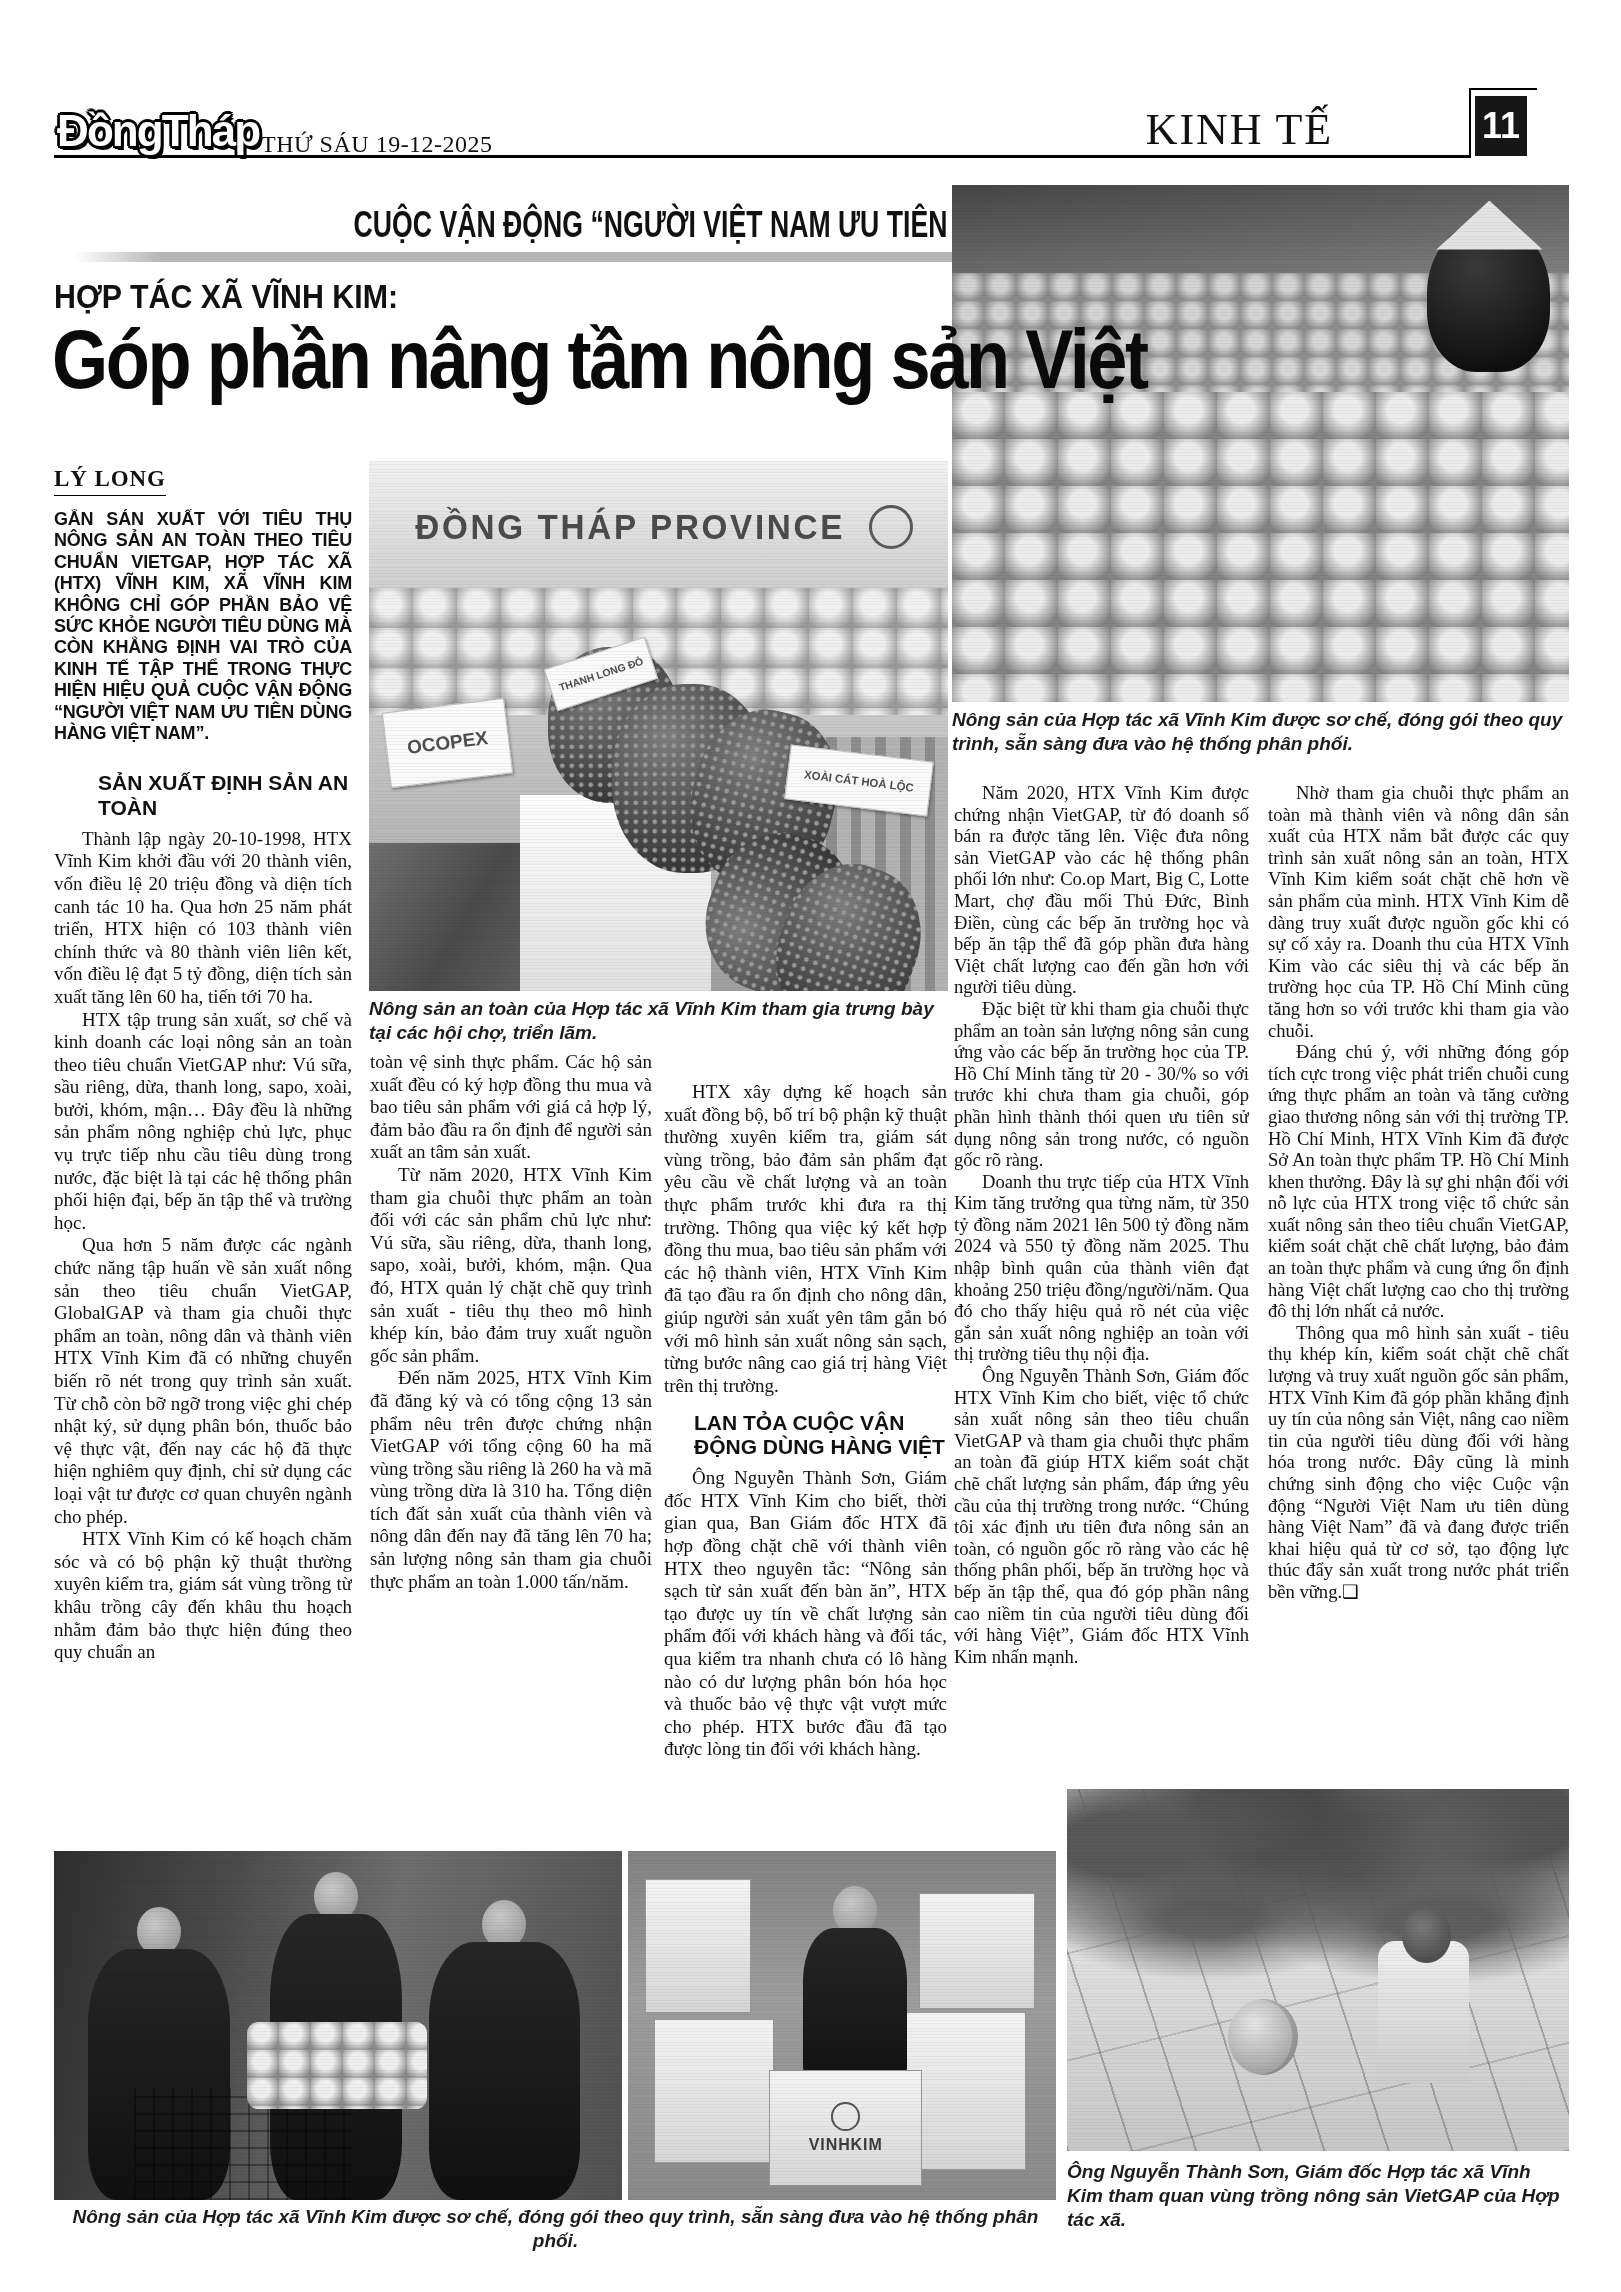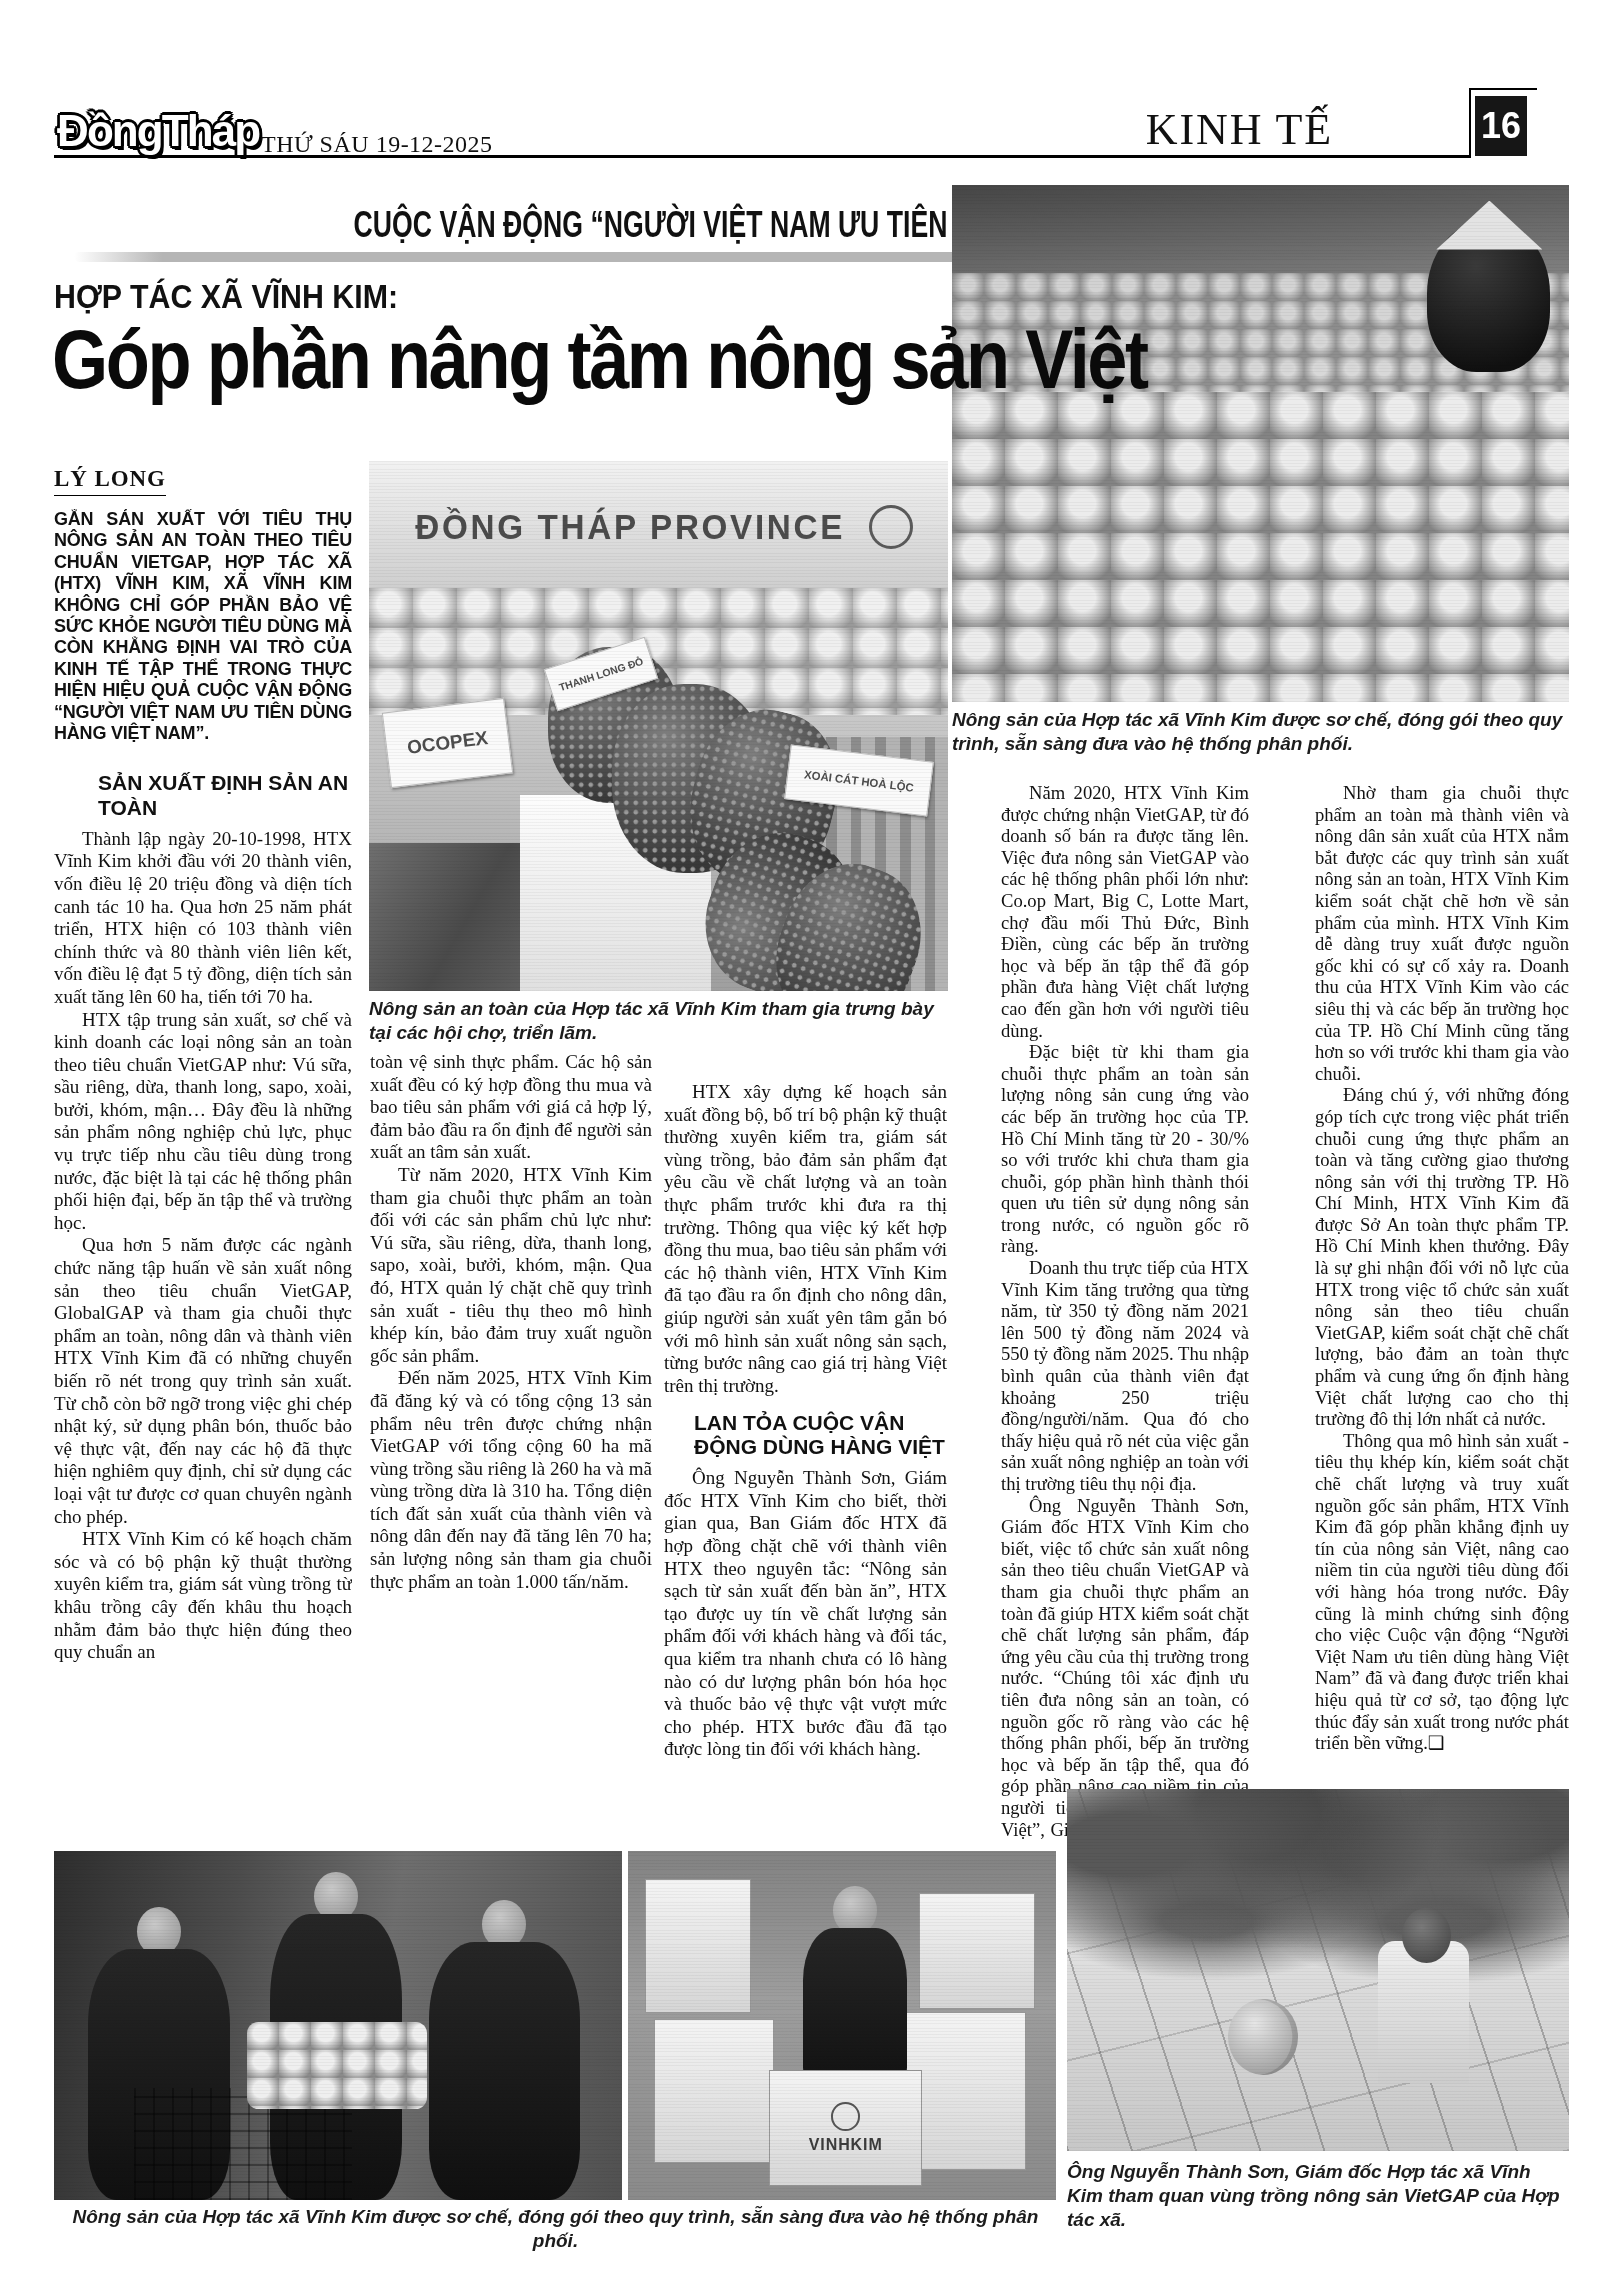--- a/index.html
+++ b/index.html
@@ -35,21 +35,21 @@
   .byline{position:absolute;left:54px;top:466px;font-family:"Liberation Serif",serif;font-weight:700;
     font-size:23px;letter-spacing:0.9px;border-bottom:1.9px solid #000;padding-bottom:2.8px;}
   
   .col{position:absolute;overflow:hidden;text-align:justify;}
   .lead{font-family:"Liberation Sans",sans-serif;font-weight:700;font-size:18px;
     line-height:21.4px;text-align:justify;letter-spacing:-0.2px;margin:0 0 26.5px 0;}
   .subhead{font-family:"Liberation Sans",sans-serif;font-weight:800;font-size:21px;
     line-height:24.6px;margin:5.7px 0 7.6px 44px;text-align:left;}
   .subhead.s2{margin:13.2px 0 7.6px 30px;}
   .body-p{margin:0;font-size:19px;line-height:22.6px;}
-  .c45 .body-p{font-size:18.6px;line-height:21.6px;margin-left:47px;}
+  .c45 .body-p{font-size:18.6px;line-height:21.6px;}
   .indent{text-indent:28px;}
   #col1{left:54px;top:509px;width:298px;height:1338px;}
   #col2{left:370px;top:1051px;width:282px;height:757px;}
   #col3{left:664px;top:1081px;width:283px;height:763px;}
   #col4{left:954px;top:782px;width:295px;height:1058px;}
   #col5{left:1268px;top:782px;width:301px;height:1033px;}
   
   .caption{position:absolute;font-family:"Liberation Sans",sans-serif;font-weight:700;
     font-style:italic;font-size:19px;line-height:24px;color:#1c1c1c;text-align:left;}
   
@@ -138,21 +138,21 @@
 </style>
 </head>
 <body>
 
 <div class="page">
 
   <div class="masthead">ĐồngTháp</div>
   <div class="dateline">THỨ SÁU 19-12-2025</div>
   <div class="section">KINH TẾ</div>
   <div class="pagebox">
-    <span>16</span>
+    <span>11</span>
   </div>
   <div class="rule-main"></div>
   <div class="rule-corner-v"></div>
   <div class="rule-corner-h"></div>
 
   <div class="banner-wrap">
     <span class="banner-text">CUỘC VẬN ĐỘNG “NGƯỜI VIỆT NAM ƯU TIÊN DÙNG HÀNG VIỆT NAM”</span>
   </div>
   <div class="graybar"></div>
 

